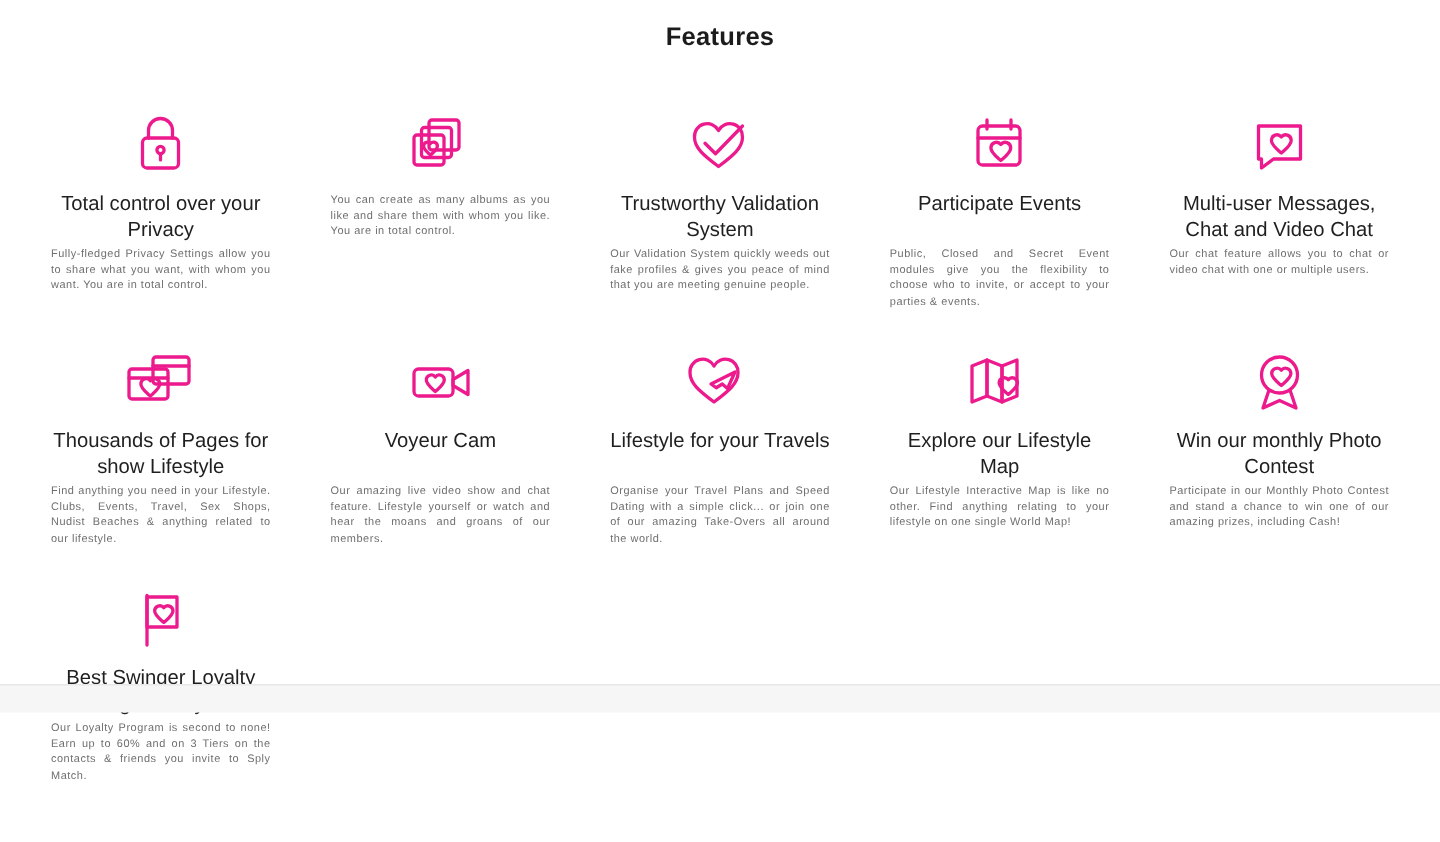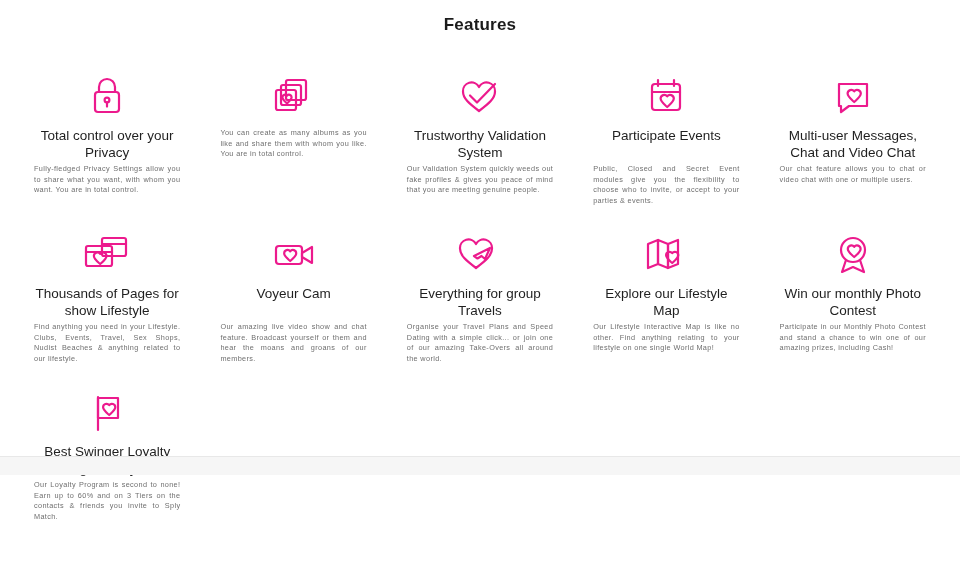--- a/index.html
+++ b/index.html
@@ -173,31 +173,31 @@
 
     <div class="cell">
       <div class="icon-wrap">
         <svg width="52" height="48" viewBox="0 0 52 48" fill="none" stroke="#ec1a8d" stroke-width="2.2" stroke-linecap="round" stroke-linejoin="round">
           <rect x="8" y="16" width="26" height="18" rx="3"></rect>
           <path d="M34 23l10-6v16l-10-6z"></path>
           <path d="M21 30c-3.2-2.8-4.8-4.6-4.8-6.6a3.3 3.3 0 0 1 6-2 3.3 3.3 0 0 1 6 2c0 2-1.6 3.8-4.8 6.6l-1.2 1z"></path>
         </svg>
       </div>
       <div class="feature-title">Voyeur Cam</div>
-      <div class="feature-desc">Our amazing live video show and chat feature. Broadcast yourself or them and hear the moans and groans of our members.</div>
+      <div class="feature-desc">Our amazing live video show and chat feature. Lifestyle yourself or watch and hear the moans and groans of our members.</div>
     </div>
 
     <div class="cell">
       <div class="icon-wrap">
         <svg width="52" height="48" viewBox="0 0 52 48" fill="none" stroke="#ec1a8d" stroke-width="2.2" stroke-linecap="round" stroke-linejoin="round">
           <path d="M22 38C12 30.5 6 25.5 6 18.5A8.5 8.5 0 0 1 22 14a8.5 8.5 0 0 1 16 4.5c0 7-6 12-16 19.5z"></path>
           <path d="M20 26l16-8-5 11-3.5-3-4 2.5z"></path>
         </svg>
       </div>
-      <div class="feature-title">Everything for group Travels</div>
+      <div class="feature-title">Lifestyle for your Travels</div>
       <div class="feature-desc">Organise your Travel Plans and Speed Dating with a simple click... or join one of our amazing Take-Overs all around the world.</div>
     </div>
 
     <div class="cell">
       <div class="icon-wrap">
         <svg width="52" height="48" viewBox="0 0 52 48" fill="none" stroke="#ec1a8d" stroke-width="2.2" stroke-linecap="round" stroke-linejoin="round">
           <path d="M8 14l10-4v24l-10 4z"></path>
           <path d="M18 10l10 4v24l-10-4z"></path>
           <path d="M28 14l10-4v24l-10 4z"></path>
           <path d="M31 32c-3.2-2.9-4.9-4.7-4.9-6.7a3.4 3.4 0 0 1 6.1-2.1 3.4 3.4 0 0 1 6.1 2.1c0 2-1.7 3.8-4.9 6.7l-1.2 1z"></path>

